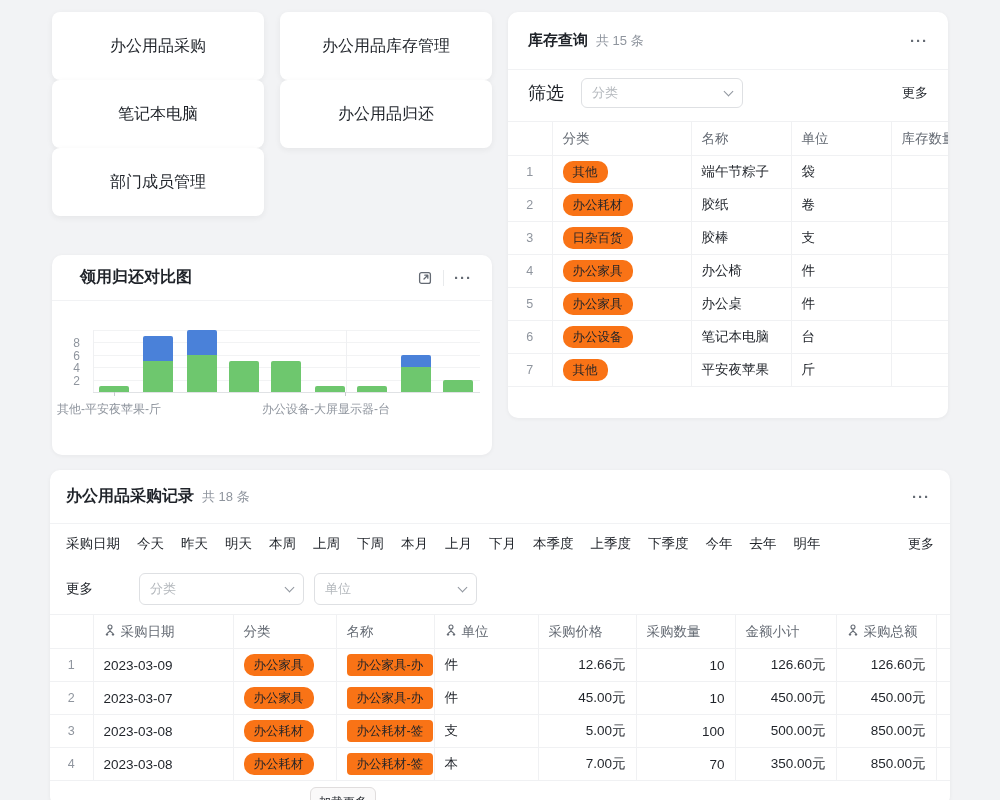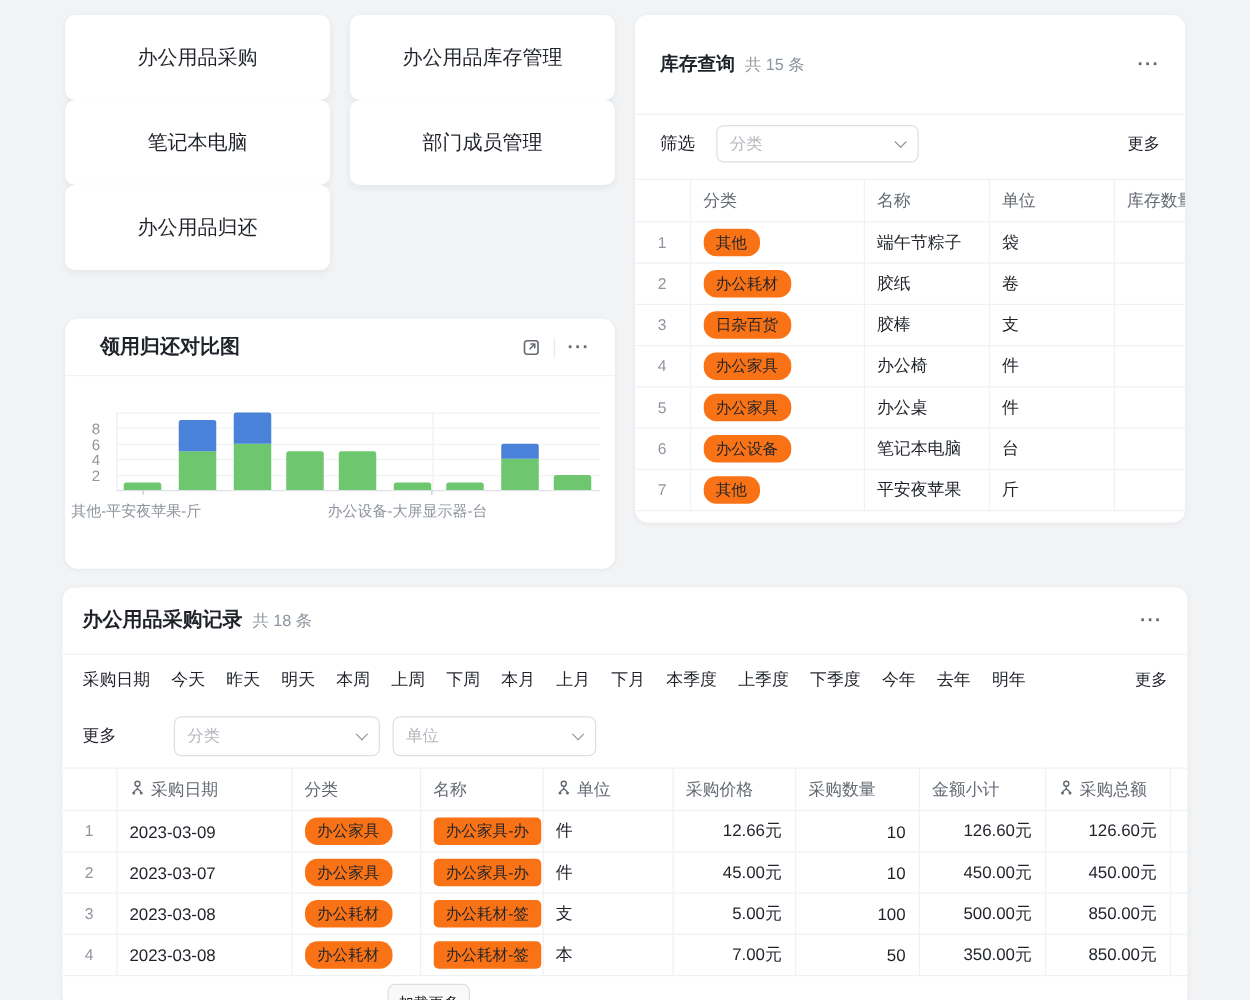--- a/index.html
+++ b/index.html
@@ -39,23 +39,23 @@
      overflow:hidden;white-space:nowrap}
   th+th,td+td{border-left:1px solid #f0f1f3}
   .numcol{color:#8f959e;text-align:center;font-size:12.5px;padding:0 4px}
   .pill{display:inline-block;background:#f97316;border-radius:10px;
         padding:2.5px 10px;font-size:12.5px;line-height:1.3}
   .pill.sq{border-radius:4px}
   .r{text-align:right}
   .hicon{vertical-align:-1px;margin-right:5px}
   
   #inv-panel{left:508px;top:12px;width:440px;height:406px}
-  #inv-panel .p-head{height:49px;padding:15px 20px}
+  #inv-panel .p-head{height:49px;padding:4px 20px}
   #inv-filter{display:flex;align-items:center;height:46px;padding:0 20px}
-  #inv-filter .flabel{font-size:14px}
+  #inv-filter .flabel{font-size:18px}
   #inv-filter .select{width:162px;height:30px;margin-left:17px}
   #inv-table{margin-top:5px;width:484px}
   
   #chart-panel{left:52px;top:255px;width:440px;height:200px}
   #chart-panel .p-head{height:45px;padding:0 20px 0 28px}
   #chart-panel .p-title{font-size:16px}
   .icon-btn{cursor:pointer;display:flex;align-items:center}
   .vdiv{width:1px;height:16px;background:#e8eaec;margin:0 10px}
   #chart-plot{position:absolute;left:0;top:45px;width:440px;height:155px}
   .gline{position:absolute;left:41px;width:387px;height:1px;background:#f2f3f4}
@@ -83,22 +83,22 @@
     background:#faf9f9;border:1px solid #e0dddd;border-radius:6px;
     font-size:12px;display:flex;align-items:center;cursor:pointer}
 </style>
 </head>
 <body>
 
 <div id="btn-grid">
     <div class="qbtn">办公用品采购</div>
     <div class="qbtn">办公用品库存管理</div>
     <div class="qbtn">笔记本电脑</div>
+    <div class="qbtn">办公用品归还</div>
     <div class="qbtn">部门成员管理</div>
-    <div class="qbtn">办公用品归还</div>
   </div>
 
 <div class="panel" id="inv-panel">
   <div class="p-head">
     <span class="p-title">库存查询</span>
     <span class="p-count">共 15 条</span>
     <span class="dots">···</span>
   </div>
   <div id="inv-filter">
     <span class="flabel">筛选</span>
@@ -342,21 +342,21 @@
           <td class="r">850.00元</td>
           <td></td>
         </tr>
         <tr>
           <td class="numcol">4</td>
           <td>2023-03-08</td>
           <td><span class="pill">办公耗材</span></td>
           <td><span class="pill sq">办公耗材-签</span></td>
           <td>本</td>
           <td class="r">7.00元</td>
-          <td class="r">50</td>
+          <td class="r">70</td>
           <td class="r">350.00元</td>
           <td class="r">850.00元</td>
           <td></td>
         </tr>
       </tbody>
   </table>
   <div id="load-more">加载更多</div>
 </div>
 
 </body></html>

